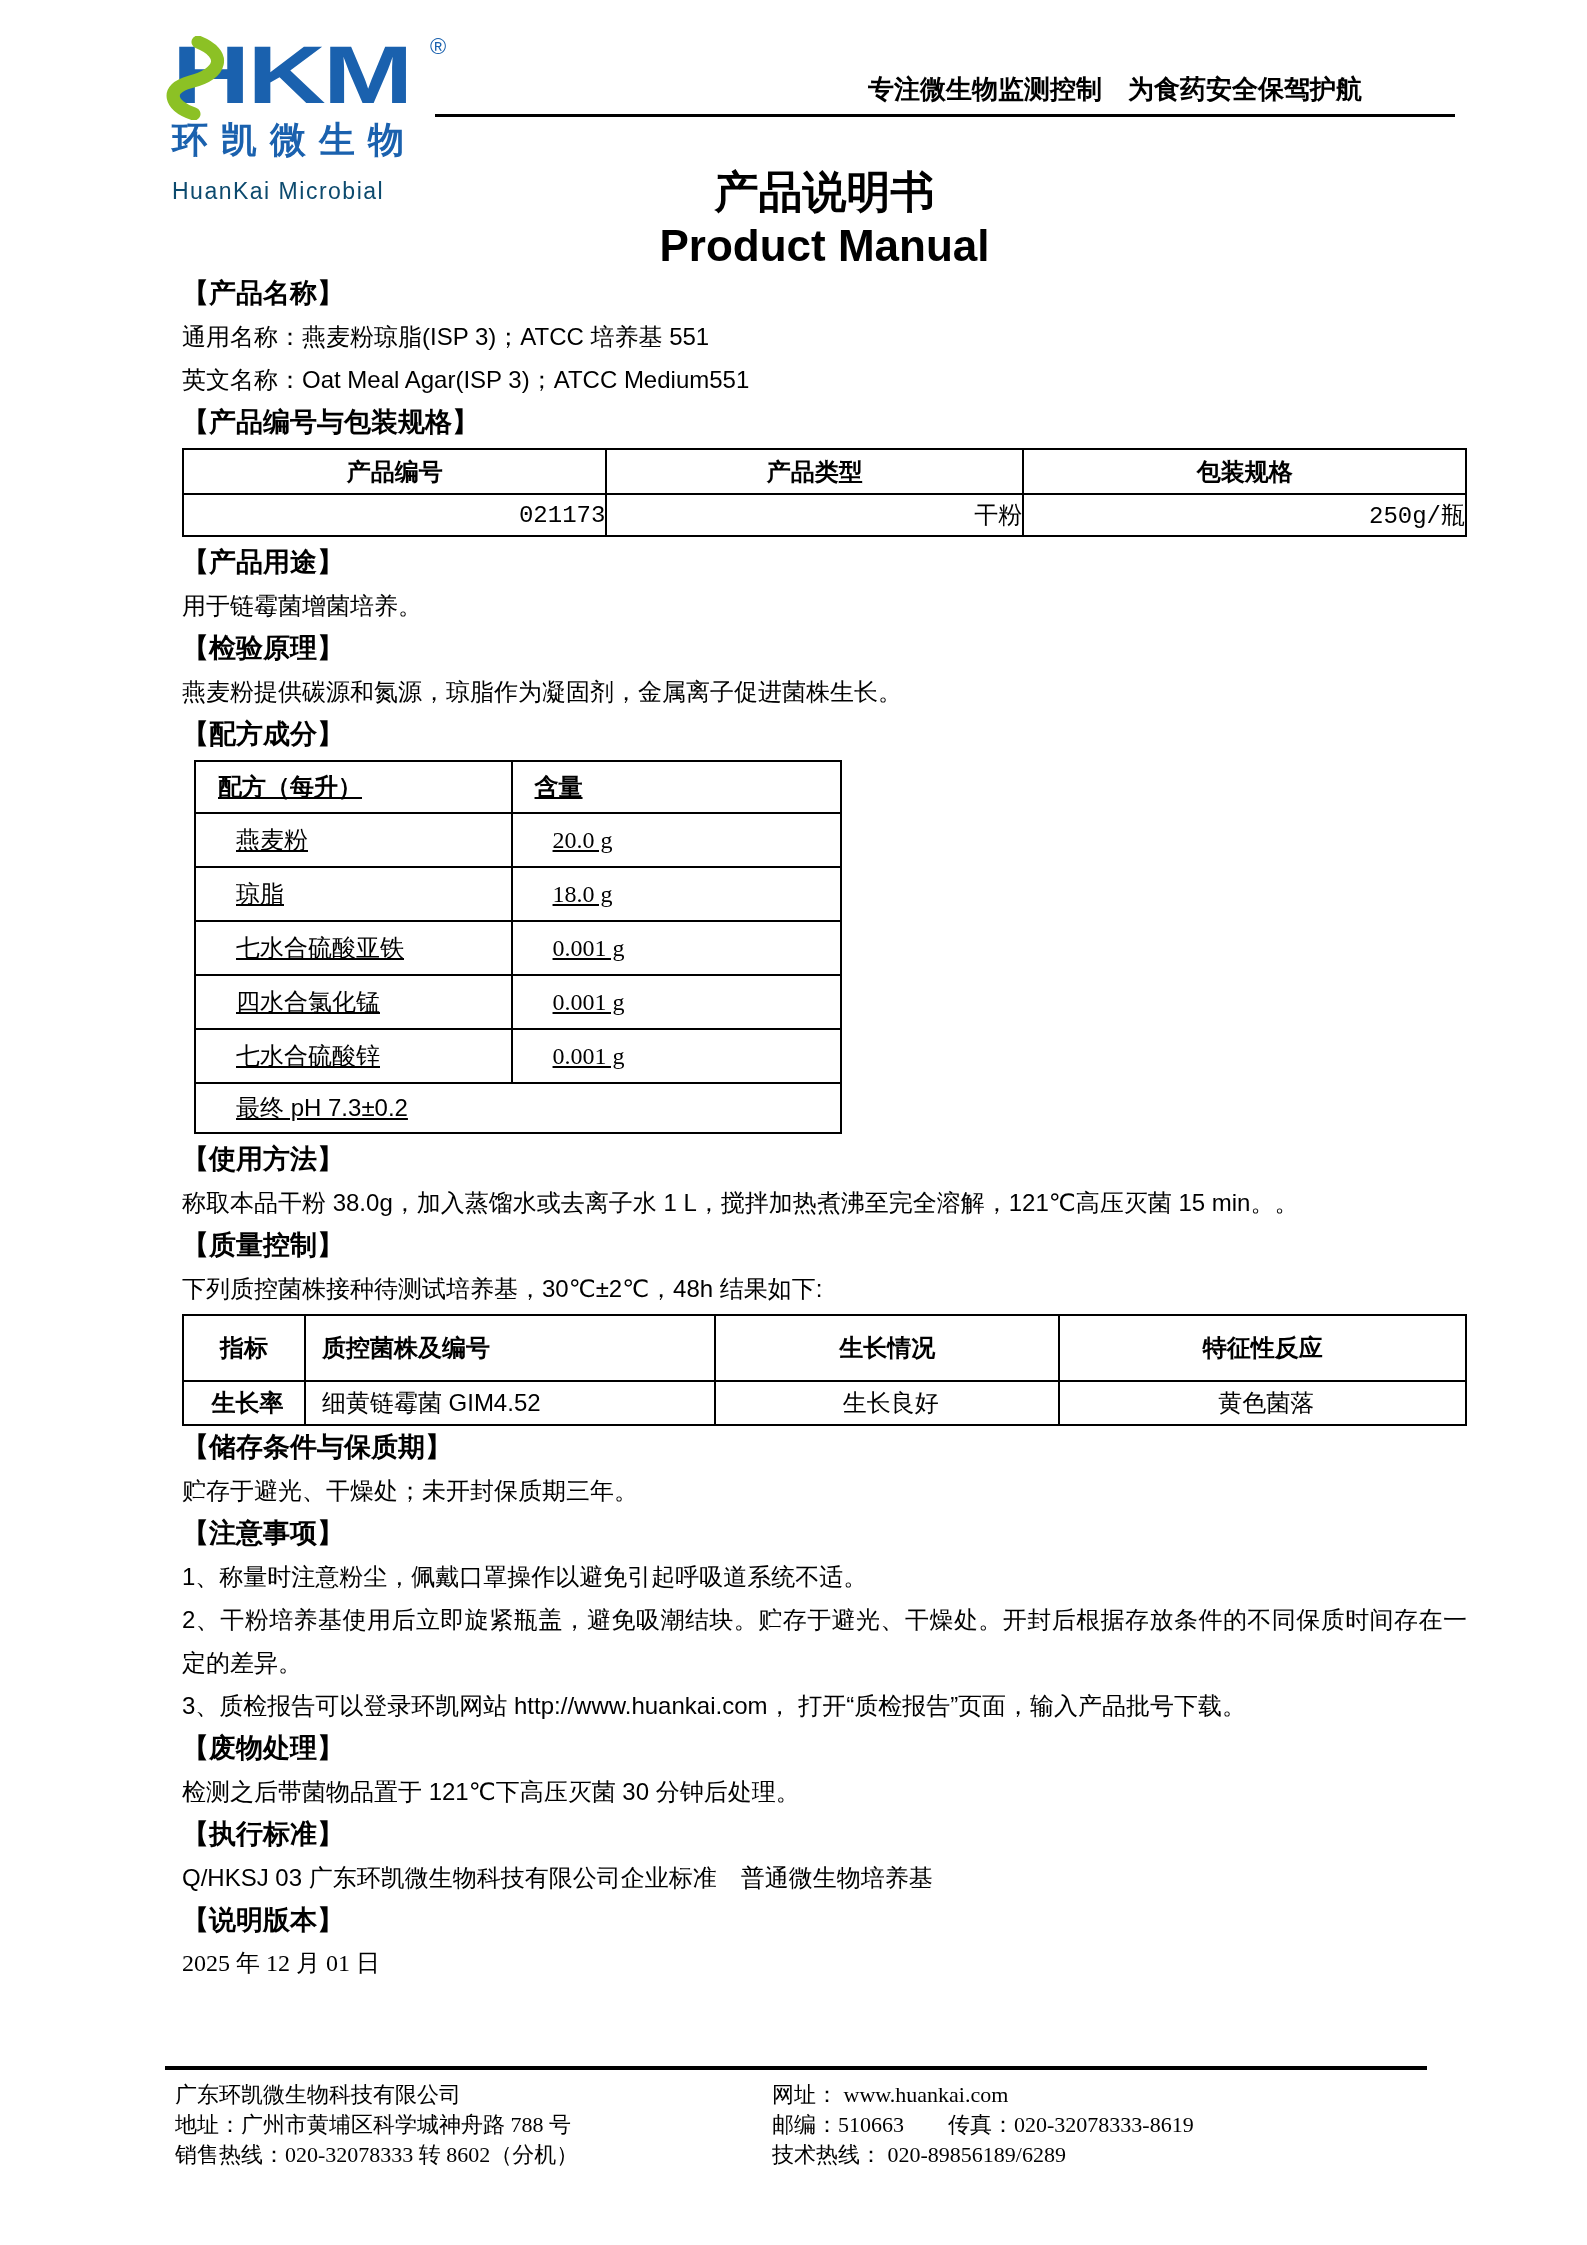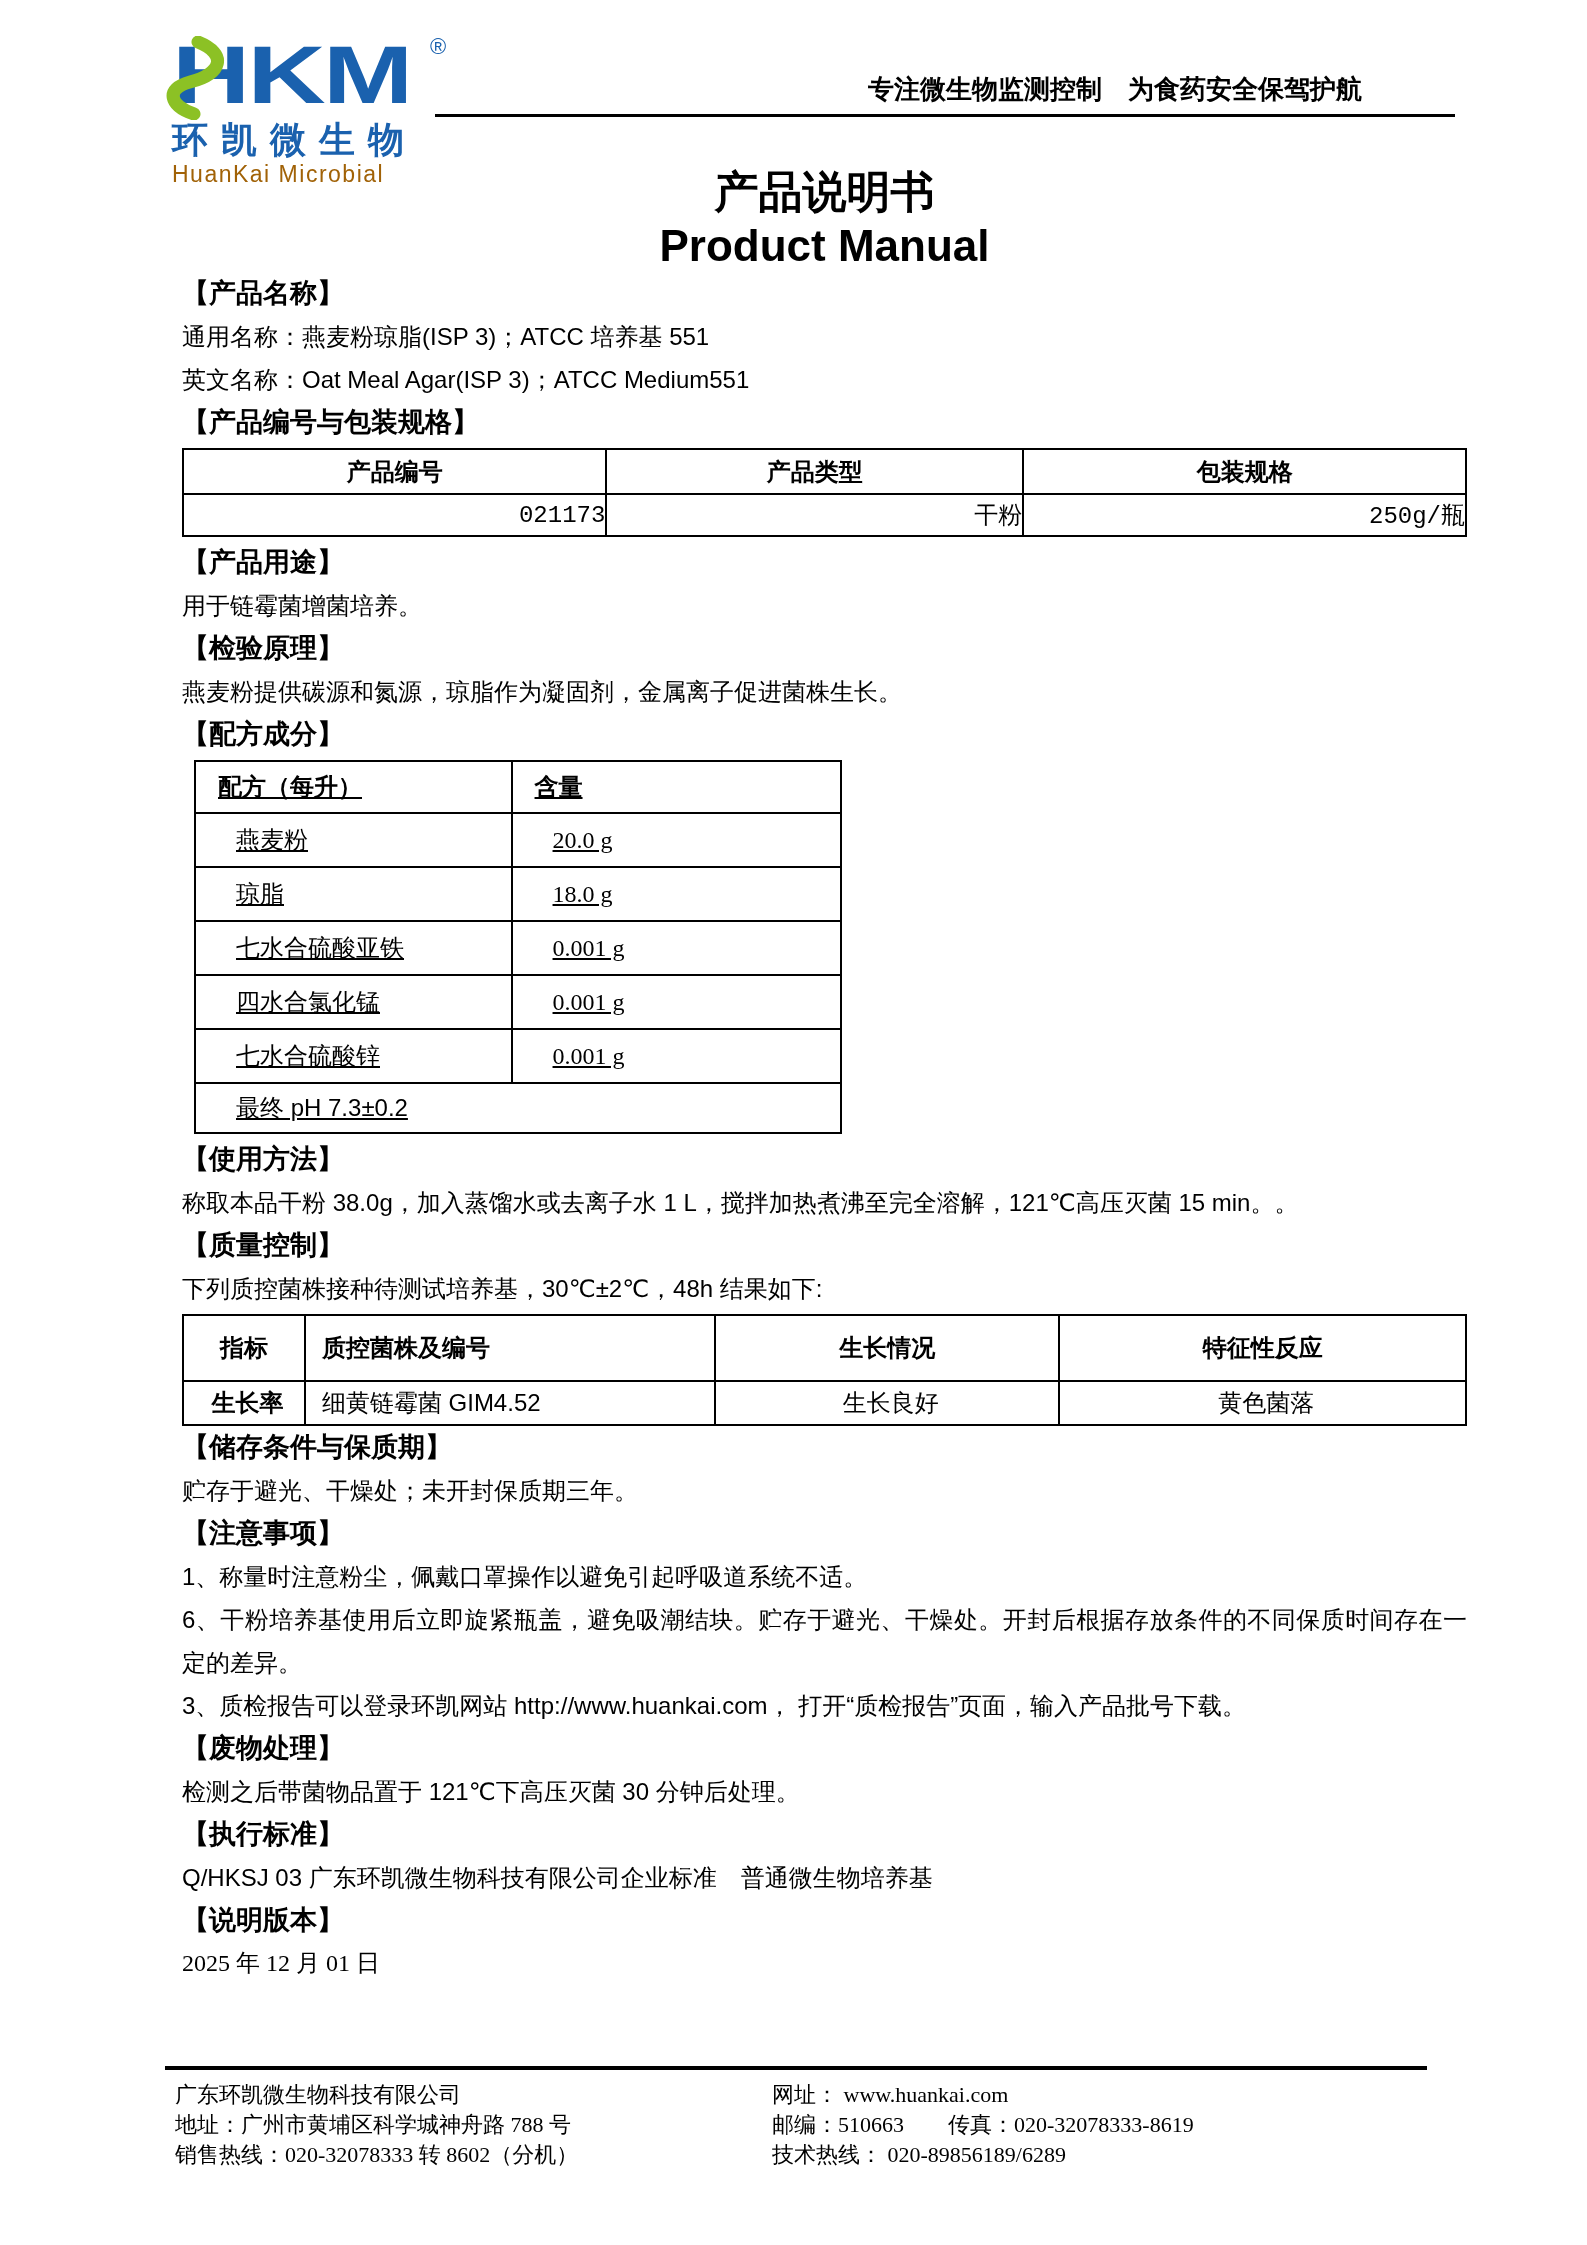--- a/index.html
+++ b/index.html
@@ -15,21 +15,21 @@
   .logo { position:absolute; left:172px; top:38px; width:320px; }
   .logo-hkm-wrap { position:relative; height:78px; }
   .logo-hkm {
     font-size:82px; font-weight:bold; color:#1A61AE; line-height:74px;
     transform:scaleX(1.32); transform-origin:left center; letter-spacing:-2px;
     display:inline-block;
   }
   .logo-reg { position:absolute; left:258px; top:-4px; font-size:22px; color:#1A61AE; font-weight:normal; }
   .logo-swoosh { position:absolute; left:-8px; top:-2px; }
   .logo-zh { font-size:36px; font-weight:bold; color:#1A61AE; letter-spacing:13px; line-height:40px; margin-top:4px; white-space:nowrap; }
-  .logo-en { font-size:23px; color:#a16207; letter-spacing:1.5px; line-height:26px; margin-top:1px; white-space:nowrap; }
+  .logo-en { font-size:23px; color:#0c4a6e; letter-spacing:1.5px; line-height:26px; margin-top:18px; white-space:nowrap; }
   .tagline {
     position:absolute; top:72px; left:868px; width:560px;
     font-size:26px; font-weight:bold; white-space:nowrap; color:#000;
   }
   .header-rule { position:absolute; top:114px; left:435px; width:1020px; height:3px; background:#000; }
 
   
   .main { position:absolute; top:164px; left:182px; width:1285px; }
   .title-zh { text-align:center; font-size:44px; font-weight:bold; line-height:56px; }
   .title-en { text-align:center; font-size:44px; font-weight:bold; line-height:52px; font-family:"Liberation Sans","DejaVu Sans",sans-serif; }
@@ -172,21 +172,21 @@
         <td>黄色菌落</td>
       </tr>
     </tbody>
       </table>
 
     <h2 class="sec">【储存条件与保质期】</h2>
     <p class="body-line">贮存于避光、干燥处；未开封保质期三年。</p>
 
     <h2 class="sec">【注意事项】</h2>
     <p class="body-line">1、称量时注意粉尘，佩戴口罩操作以避免引起呼吸道系统不适。</p>
-    <p class="body-line">6、干粉培养基使用后立即旋紧瓶盖，避免吸潮结块。贮存于避光、干燥处。开封后根据存放条件的不同保质时间存在一定的差异。</p>
+    <p class="body-line">2、干粉培养基使用后立即旋紧瓶盖，避免吸潮结块。贮存于避光、干燥处。开封后根据存放条件的不同保质时间存在一定的差异。</p>
     <p class="body-line">3、质检报告可以登录环凯网站 http://www.huankai.com， 打开“质检报告”页面，输入产品批号下载。</p>
 
     <h2 class="sec">【废物处理】</h2>
     <p class="body-line">检测之后带菌物品置于 121℃下高压灭菌 30 分钟后处理。</p>
 
     <h2 class="sec">【执行标准】</h2>
     <p class="body-line">Q/HKSJ 03 广东环凯微生物科技有限公司企业标准　普通微生物培养基</p>
 
     <h2 class="sec">【说明版本】</h2>
     <p class="body-line serif">2025 年 12 月 01 日</p>

